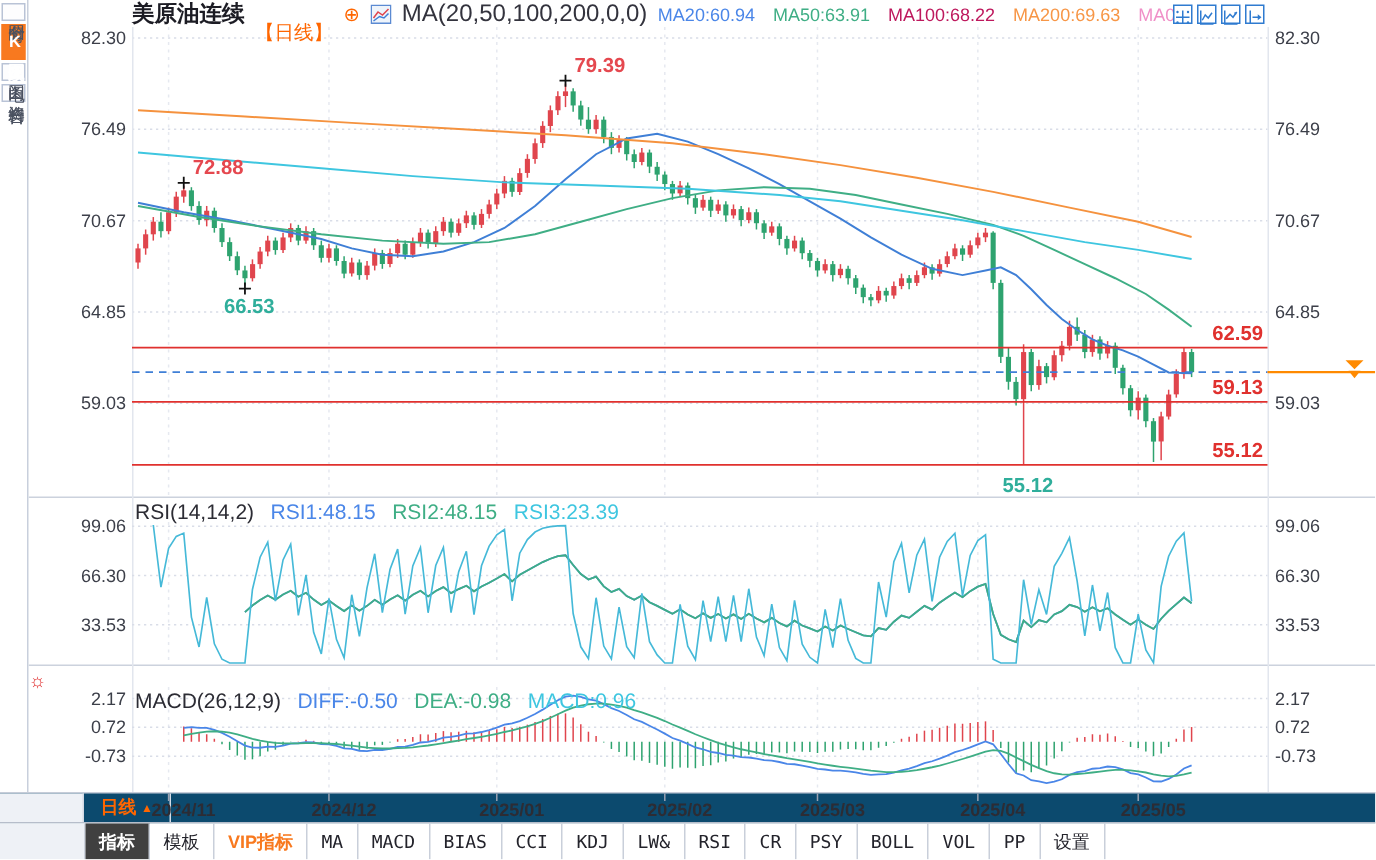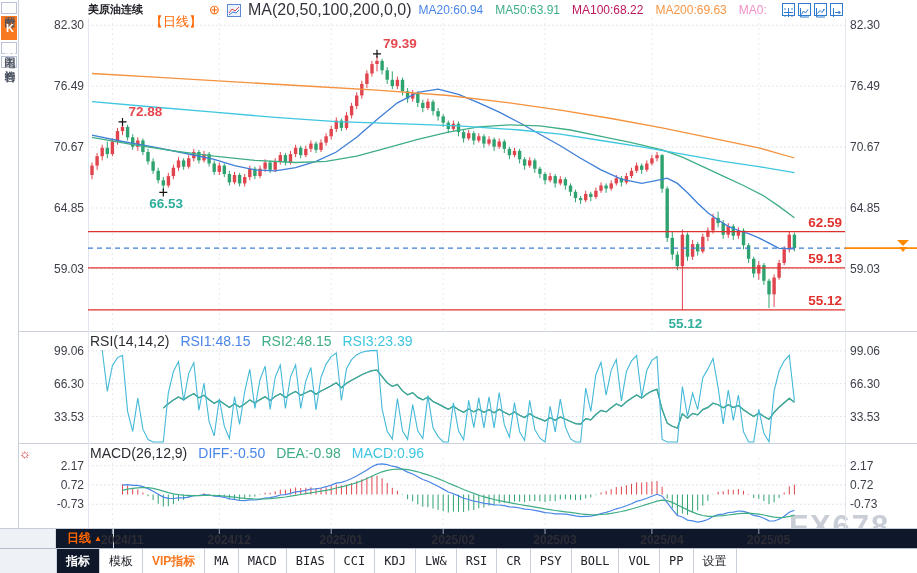--- a/index.html
+++ b/index.html
@@ -1,50 +1,50 @@
 <!DOCTYPE html>
 <html><head>
 <meta charset="utf-8">
 <style>
   html,body{margin:0;padding:0;background:#fff;}
   .app{position:relative;width:917px;height:573px;background:#fff;overflow:hidden;
        font-family:"Liberation Sans",sans-serif;}
   
   .hdr{position:absolute;left:88px;top:0;height:19px;display:flex;align-items:center;gap:7px;z-index:4;white-space:nowrap;}
-  .hdr .title{font-size:11px;font-weight:bold;color:#1c1c24;text-align:center;}
+  .hdr .title{font-size:15px;font-weight:bold;color:#1c1c24;text-align:center;}
   .hdr .period{font-size:13px;font-weight:normal;color:#ff6600;margin-top:24px;}
   .hdr .plus{font-size:13px;color:#ff6600;}
   .hdr .badge{width:14px;height:13px;}
   .hdr .malabel{font-size:16px;color:#33333d;}
   .hdr .mv{font-size:12px;}
   .winicons{position:absolute;right:74px;top:3px;display:flex;gap:3px;z-index:4;}
   .winicons .wi{width:13px;height:13px;border:1px solid #2f7bd0;background:#fff;box-sizing:border-box;}
   
   .sidebar{position:absolute;left:0;top:0;width:19px;height:528px;background:#fff;border-right:1px solid #c8cfdc;z-index:4;box-sizing:border-box;}
   .tab{width:16px;margin:2px 0 0 1px;padding:5px 0;border:1px solid #b9c3d6;background:#fdfdfe;color:#4a5160;
        font-size:11px;line-height:13px;writing-mode:vertical-rl;text-orientation:upright;text-align:center;box-sizing:border-box;}
   .tab.active{background:#f8791f;color:#fff;border-color:#f8791f;font-weight:bold;}
   
   .pnl-hdr{position:absolute;left:90px;display:flex;gap:11px;align-items:center;z-index:4;font-size:14px;white-space:nowrap;}
   .pnl-hdr .ph-name{color:#2c2c34;}
   .sunicon{position:absolute;left:19px;top:446px;color:#e03131;font-size:13px;z-index:4;}
   
-  .date-strip{position:absolute;left:0;top:528px;width:917px;height:21px;background:#0f172a;
+  .date-strip{position:absolute;left:0;top:528px;width:917px;height:21px;background:#0c4a6e;
               border-top:1px solid #c6ccd8;border-bottom:1px solid #b6bdca;z-index:2;box-sizing:border-box;}
   .date-left{position:absolute;left:0;top:0;width:56px;height:100%;background:#eef1f6;border-right:1px solid #d4dae4;box-sizing:border-box;}
   .period-box{position:absolute;left:56px;top:0;width:58px;height:100%;border-right:1px solid #d4dae4;
               color:#ff6600;font-weight:bold;font-size:12px;display:flex;align-items:center;justify-content:center;gap:3px;box-sizing:border-box;}
   .period-box .arr{font-size:8px;}
   
   .toolbar{position:absolute;left:0;top:549px;width:917px;height:24px;background:#fff;display:flex;z-index:2;box-sizing:border-box;}
   .tb-left{width:57px;background:#eef1f6;border-right:1px solid #cdd3de;box-sizing:border-box;}
   .tb-btn{display:flex;align-items:center;justify-content:center;padding:0 9px;border-right:1px solid #c9cfda;
           font-size:12px;color:#23232b;box-sizing:border-box;}
   .tb-btn.mono{font-family:"DejaVu Sans Mono",monospace;}
-  .tb-btn.active{background:#0f172a;color:#fff;font-weight:bold;}
+  .tb-btn.active{background:#404040;color:#fff;font-weight:bold;}
   .tb-btn.vip{color:#f8791f;font-weight:bold;}
   .watermark{position:absolute;left:789px;top:509px;font-size:31px;font-weight:bold;color:#c9cdd6;
              letter-spacing:2px;z-index:1;}
   svg.chart{position:absolute;left:0;top:0;z-index:3;pointer-events:none;font-family:"Liberation Sans",sans-serif;}
 </style>
 </head>
 <body>
 
 <div class="app">
 
@@ -70,21 +70,20 @@
       <div class="tb-btn mono">LW&amp;</div>
       <div class="tb-btn mono">RSI</div>
       <div class="tb-btn mono">CR</div>
       <div class="tb-btn mono">PSY</div>
       <div class="tb-btn mono">BOLL</div>
       <div class="tb-btn mono">VOL</div>
       <div class="tb-btn mono">PP</div>
       <div class="tb-btn">设置</div>
     </div>
 
-  <div class="watermark">FX678</div>
 
   <svg class="chart" width="917" height="573" id="chartsvg">
       <line x1="88" y1="25.3" x2="845" y2="25.3" stroke="#d9dde8" stroke-dasharray="1.5,2.5"></line>
       <text x="84" y="29.3" font-size="12" fill="#3c3f49" text-anchor="end">82.30</text>
       <text x="850" y="29.3" font-size="12" fill="#3c3f49">82.30</text>
       <line x1="88" y1="86.1" x2="845" y2="86.1" stroke="#d9dde8" stroke-dasharray="1.5,2.5"></line>
       <text x="84" y="90.1" font-size="12" fill="#3c3f49" text-anchor="end">76.49</text>
       <text x="850" y="90.1" font-size="12" fill="#3c3f49">76.49</text>
       <line x1="88" y1="147.1" x2="845" y2="147.1" stroke="#d9dde8" stroke-dasharray="1.5,2.5"></line>
       <text x="84" y="151.1" font-size="12" fill="#3c3f49" text-anchor="end">70.67</text>
@@ -641,21 +640,21 @@
     </div>
 
   <div class="pnl-hdr" style="top:333px;">
     <span class="ph-name">RSI(14,14,2)</span>
     <span id="rsi-readouts" style="display:flex;gap:11px;">
         <span style="color: rgb(74, 134, 232);">RSI1:48.15</span>
         <span style="color: rgb(63, 174, 133);">RSI2:48.15</span>
         <span style="color: rgb(62, 198, 224);">RSI3:23.39</span>
       </span>
   </div>
-  <div class="pnl-hdr" style="top:445px;">
+  <div class="pnl-hdr" style="top:459px;">
     <span class="ph-name">MACD(26,12,9)</span>
     <span id="macd-readouts" style="display:flex;gap:11px;">
         <span style="color: rgb(74, 134, 232);">DIFF:-0.50</span>
         <span style="color: rgb(63, 174, 133);">DEA:-0.98</span>
         <span style="color: rgb(62, 198, 224);">MACD:0.96</span>
       </span>
   </div>
   <div class="sunicon">☼</div>
 
 </div>

